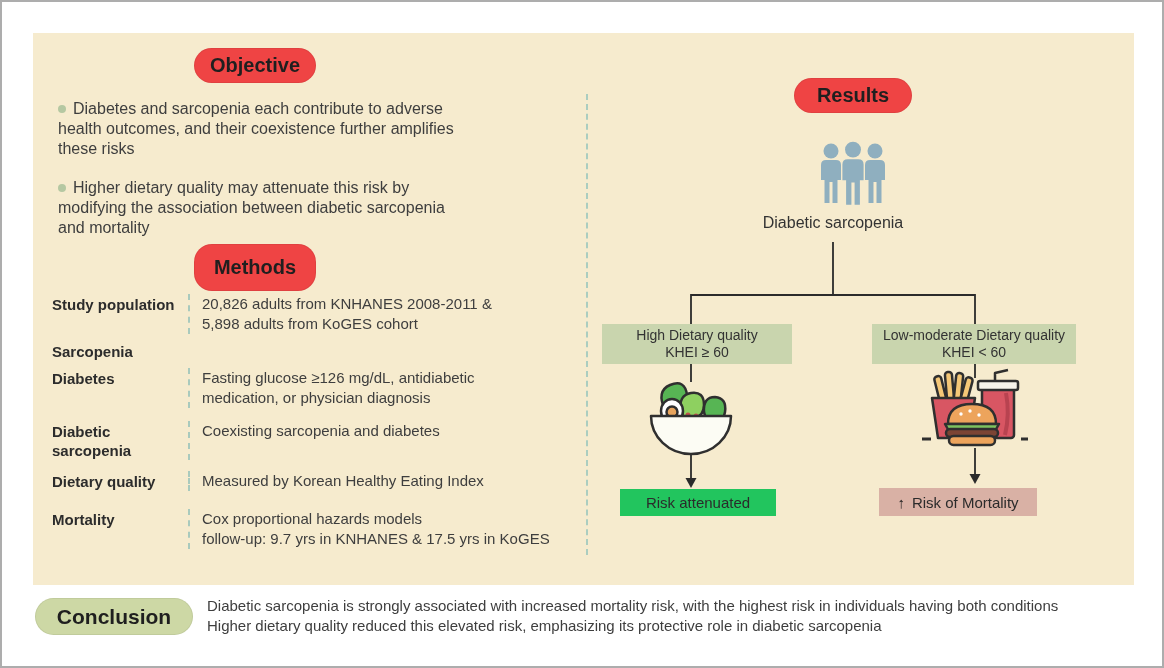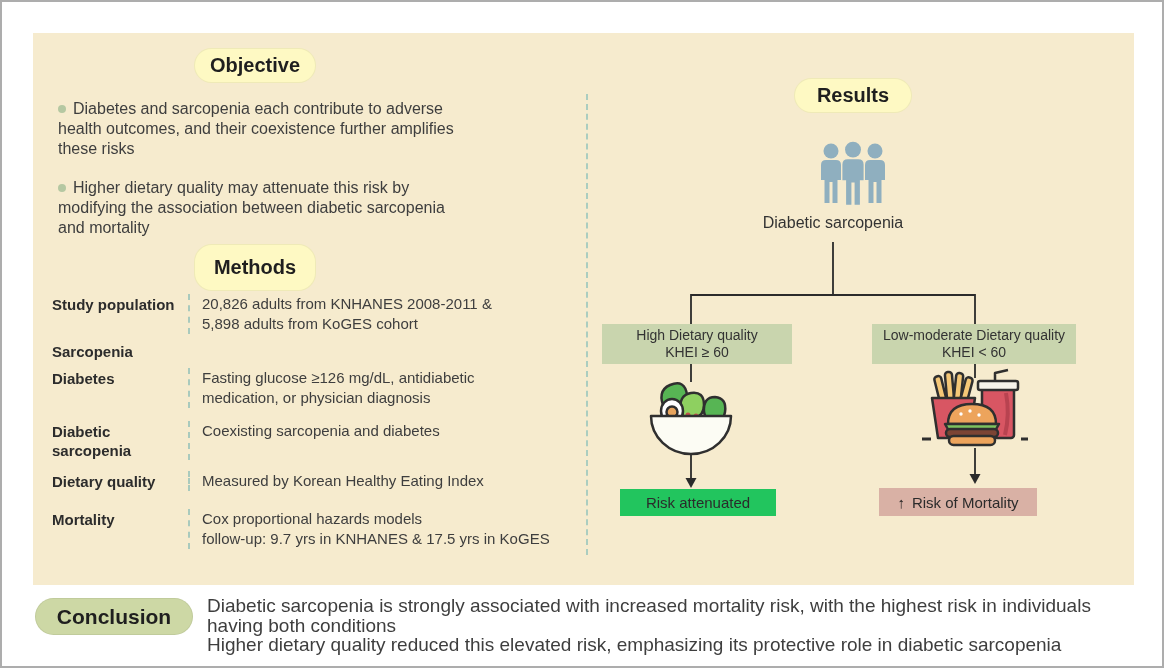--- a/index.html
+++ b/index.html
@@ -3,21 +3,21 @@
 <meta charset="utf-8">
 <style>
   html,body{margin:0;padding:0;background:#fff;}
   .canvas{
     position:relative;width:1164px;height:668px;background:#ffffff;
     border:2px solid #adadad;box-sizing:border-box;overflow:hidden;
     font-family:"Liberation Sans",sans-serif;color:#3e3e3e;
   }
   .panel{position:absolute;left:31px;top:31px;width:1101px;height:552px;background:#f6ebce;}
   .pill{
-    position:absolute;background:#fef9c3;border:1px solid rgba(0,0,0,0.06);
+    position:absolute;background:#ef4444;border:1px solid rgba(0,0,0,0.06);
     border-radius:18px;display:flex;align-items:center;justify-content:center;
     font-weight:bold;font-size:20px;color:#1f1f1f;box-sizing:border-box;
   }
   #pill-objective{left:192px;top:46px;width:122px;height:35px;}
   #pill-methods{left:192px;top:242px;width:122px;height:47px;}
   #pill-results{left:792px;top:76px;width:118px;height:35px;}
   #pill-conclusion{left:33px;top:596px;width:158px;height:37px;background:#cdd8a5;font-size:21px;border-radius:19px;}
   .bullet-item{
     position:absolute;left:56px;width:486px;font-size:16px;line-height:20px;
     color:#3e3e3e;white-space:pre-line;
@@ -57,21 +57,21 @@
   #cond-left{left:600px;top:322px;width:190px;height:40px;}
   #cond-right{left:870px;top:322px;width:204px;height:40px;}
   .outcome{
     position:absolute;display:flex;align-items:center;justify-content:center;
     font-size:15px;color:#2b2b2b;
   }
   #outcome-left{left:618px;top:487px;width:156px;height:27px;background:#22c55e;justify-content:center;}
   #outcome-right{left:877px;top:486px;width:158px;height:28px;background:#d9b1a5;}
   .up-arrow{font-weight:bold;margin-right:7px;font-size:15px;color:#1e1e1e;}
   .conclusion-text{
-    position:absolute;left:205px;top:594px;width:938px;font-size:19px;
+    position:absolute;left:205px;top:594px;width:938px;font-size:15px;
     line-height:19.5px;color:#3e3e3e;white-space:pre-line;
   }
 </style>
 </head>
 <body>
 
 <div class="canvas">
   <div class="panel"></div>
 
   <div class="divider"></div>

